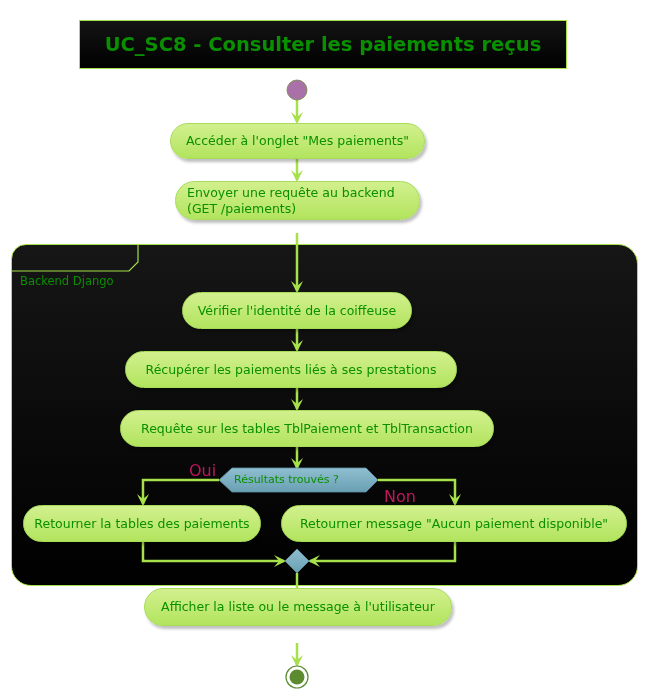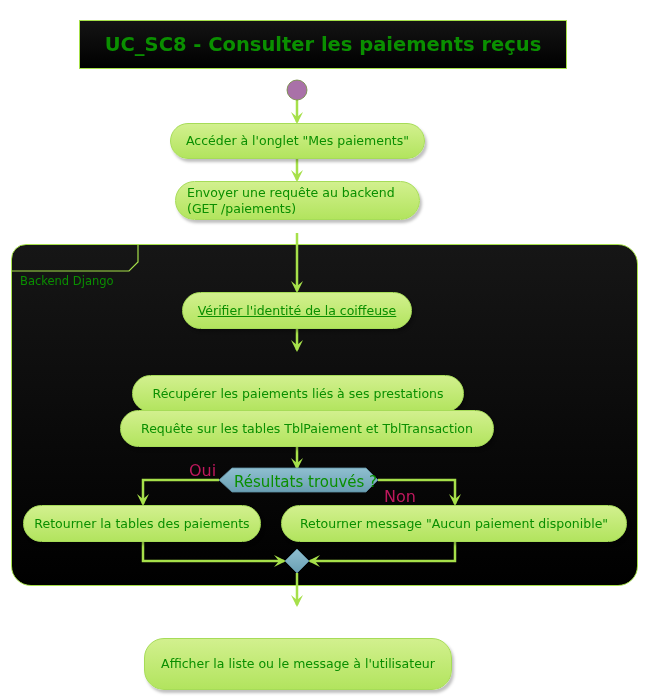--- a/index.html
+++ b/index.html
@@ -27,21 +27,21 @@
       position: absolute; box-sizing: border-box; border-radius: 20px;
       background: linear-gradient(#d2f08e, #b2e45e);
       border: 1px solid #a6dc58;
       box-shadow: 2px 3px 3px rgba(0,0,0,0.25);
       color: #0a8f00; font-size: 12.5px; display: flex; align-items: center;
       justify-content: center; white-space: pre; line-height: 16px;
     }
     .action.left-align { justify-content: flex-start; padding-left: 11px; }
     .guard { position: absolute; color: #be185d; font-size: 16px; }
     svg.connectors { position: absolute; left: 0; top: 0; }
-    .decision-label { position: absolute; color: #0a8f00; font-size: 15px; }
+    .decision-label { position: absolute; color: #0a8f00; font-size: 11px; }
   </style>
 </head>
 <body>
 
 <div class="title-box">
   <span class="title-text">UC_SC8 - Consulter les paiements reçus</span>
 </div>
 
 <div class="partition"></div>
 <svg class="partition-tab" width="128" height="28" viewBox="0 0 128 28">
@@ -103,22 +103,22 @@
 
   <polygon points="297,549 309,561 297,573 285,561" fill="url(#decGrad)" stroke="#5e8fa3" stroke-width="0.8"></polygon>
 
   <circle cx="297" cy="677" r="11" fill="#ffffff" stroke="#5b8a2f" stroke-width="1.2"></circle>
   <circle cx="297" cy="677" r="7.5" fill="#5b8a2f"></circle>
 </svg>
 
 <div class="action" style="left:170px; top:123px; width:255px; height:36px;">Accéder à l'onglet "Mes paiements"</div>
 <div class="action left-align" style="left:175px; top:181px; width:245px; height:39px;">Envoyer une requête au backend
 (GET /paiements)</div>
-<div class="action" style="left:182px; top:292px; width:230px; height:37px;text-decoration:underline;">Vérifier l'identité de la coiffeuse</div>
-<div class="action" style="left:132px; top:351px; width:332px; height:37px;margin-top:24px;">Récupérer les paiements liés à ses prestations</div>
+<div class="action" style="left:182px; top:292px; width:230px; height:37px;">Vérifier l'identité de la coiffeuse</div>
+<div class="action" style="left:125px; top:351px; width:332px; height:37px;">Récupérer les paiements liés à ses prestations</div>
 <div class="action" style="left:120px; top:410px; width:374px; height:37px;">Requête sur les tables TblPaiement et TblTransaction</div>
 <div class="action" style="left:23px; top:505px; width:238px; height:37px;">Retourner la tables des paiements</div>
 <div class="action" style="left:281px; top:505px; width:346px; height:37px;">Retourner message "Aucun paiement disponible"</div>
-<div class="action" style="left:144px; top:638px; width:308px; height:52px;text-align:right;">Afficher la liste ou le message à l'utilisateur</div>
+<div class="action" style="left:144px; top:588px; width:308px; height:38px;text-align:right;">Afficher la liste ou le message à l'utilisateur</div>
 
 <span class="decision-label" style="left:234px; top:473px;">Résultats trouvés ?</span>
 <span class="guard" style="left:189px; top:461px;">Oui</span>
 <span class="guard" style="left:384px; top:487px;">Non</span>
 
 </body></html>

